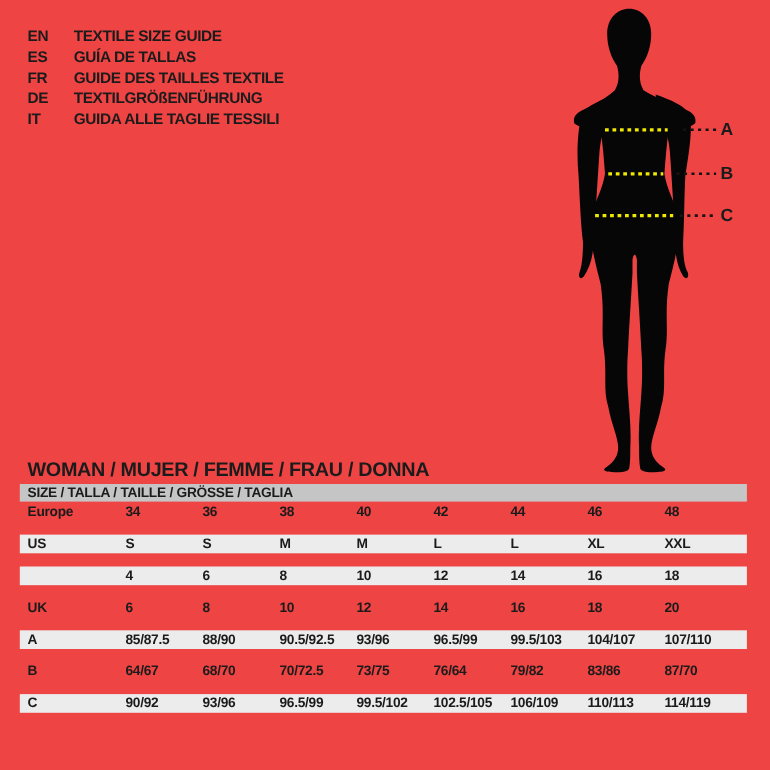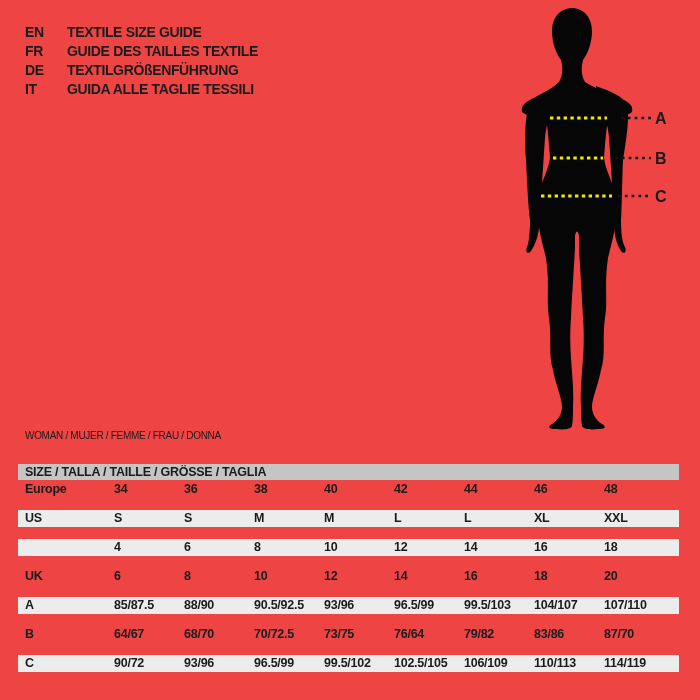--- a/index.html
+++ b/index.html
@@ -18,24 +18,24 @@
   .lang-code { width:42px; flex:0 0 42px; }
 
   
   .figure-svg { position:absolute; left:480px; top:0; width:200px; height:435px; }
   .body-fill { fill:var(--silhouette,#060606); }
   .yline { stroke:var(--dash-yellow,#efe800); stroke-width:3; stroke-dasharray:3.4 3.4; }
   .bline { stroke:var(--dash-black,#141414); stroke-width:2.4; stroke-dasharray:2.8 4; }
   .measure-label { position:absolute; left:655px; font-size:16px; font-weight:700; letter-spacing:0; }
 
   
-  .section-title { position:absolute; left:25px; top:430px; font-size:10px; font-weight:400; letter-spacing:-0.3px; }
-
-  
-  .size-table { position:absolute; left:18px; top:464px; width:661px; }
+  .section-title { position:absolute; left:25px; top:417px; font-size:18px; font-weight:700; letter-spacing:-0.3px; }
+
+  
+  .size-table { position:absolute; left:18px; top:440px; width:661px; }
   .thead {
     background:var(--thead-bg,#c5c5c5);
     height:16px; line-height:16px;
     padding-left:7px;
     font-size:12.5px; font-weight:700; letter-spacing:-0.25px;
     margin-bottom:1px;
   }
   .trow { display:flex; height:17px; line-height:17px; margin-bottom:12px; font-size:12.5px; font-weight:700; letter-spacing:-0.25px; }
   .trow.shaded { background:var(--stripe-bg,#ececec); }
   .cell-label { flex:0 0 96px; width:96px; padding-left:7px; box-sizing:border-box; text-align:left; }
@@ -47,20 +47,24 @@
 </style>
 </head>
 <body>
 
 <div id="canvas">
 
   <div class="lang-list">
     <div class="lang-row">
       <span class="lang-code">EN</span>
       <span class="lang-title">TEXTILE SIZE GUIDE</span>
+    </div>
+    <div class="lang-row">
+      <span class="lang-code">ES</span>
+      <span class="lang-title">GUÍA DE TALLAS</span>
     </div>
     <div class="lang-row">
       <span class="lang-code">FR</span>
       <span class="lang-title">GUIDE DES TAILLES TEXTILE</span>
     </div>
     <div class="lang-row">
       <span class="lang-code">DE</span>
       <span class="lang-title">TEXTILGRÖßENFÜHRUNG</span>
     </div>
     <div class="lang-row">
@@ -223,21 +227,21 @@
           <div class="cell-val">68/70</div>
           <div class="cell-val">70/72.5</div>
           <div class="cell-val">73/75</div>
           <div class="cell-val">76/64</div>
           <div class="cell-val">79/82</div>
           <div class="cell-val">83/86</div>
           <div class="cell-val">87/70</div>
         </div>
         <div class="trow shaded">
           <div class="cell-label">C</div>
-          <div class="cell-val">90/72</div>
+          <div class="cell-val">90/92</div>
           <div class="cell-val">93/96</div>
           <div class="cell-val">96.5/99</div>
           <div class="cell-val">99.5/102</div>
           <div class="cell-val">102.5/105</div>
           <div class="cell-val">106/109</div>
           <div class="cell-val">110/113</div>
           <div class="cell-val">114/119</div>
         </div>
       </div>
   </div>

